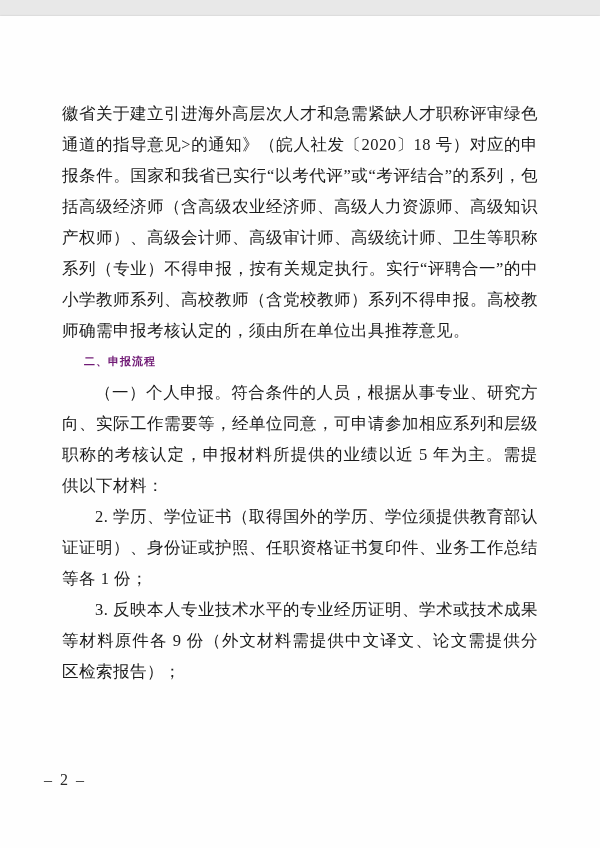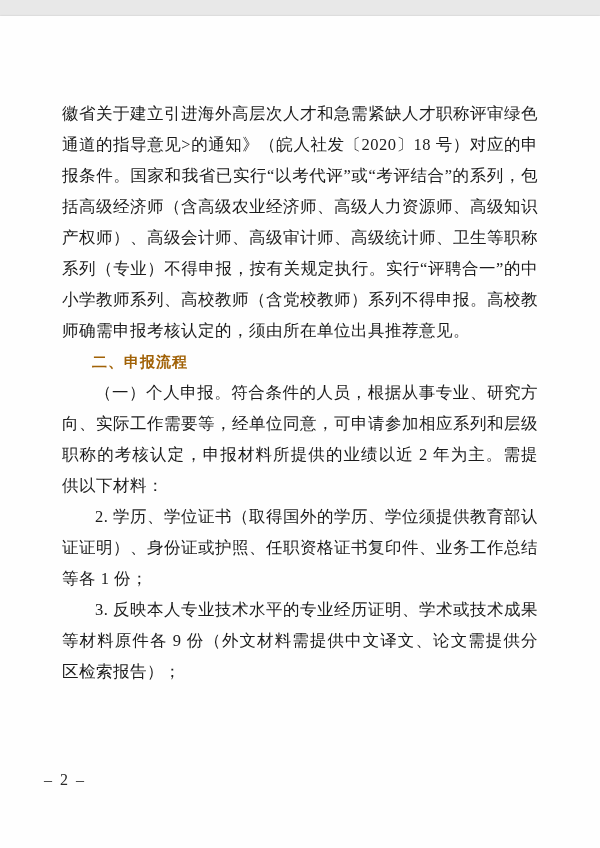--- a/index.html
+++ b/index.html
@@ -31,43 +31,43 @@
   }
   .para {
     margin: 0;
     text-indent: 0;
   }
   .para.indent {
     text-indent: 2em;
   }
   .heading {
     margin: 0;
-    font-size: 15px;
+    font-size: 11px;
     line-height: 31px;
     text-indent: 2em;
     font-weight: bold;
     font-family: "Liberation Sans", "DejaVu Sans", sans-serif;
     letter-spacing: 1px;
-    color: #a16207;
+    color: #701a75;
   }
   .footer {
     position: absolute;
     left: 44px;
     top: 750px;
     font-size: 16px;
     line-height: 28px;
     color: #2a2a2a;
     letter-spacing: 2px;
   }
 </style>
 </head>
 <body>
 
 <div class="page">
   <div class="content">
     <p class="para">徽省关于建立引进海外高层次人才和急需紧缺人才职称评审绿色通道的指导意见&gt;的通知》（皖人社发〔2020〕18 号）对应的申报条件。国家和我省已实行“以考代评”或“考评结合”的系列，包括高级经济师（含高级农业经济师、高级人力资源师、高级知识产权师）、高级会计师、高级审计师、高级统计师、卫生等职称系列（专业）不得申报，按有关规定执行。实行“评聘合一”的中小学教师系列、高校教师（含党校教师）系列不得申报。高校教师确需申报考核认定的，须由所在单位出具推荐意见。</p>
     <h2 class="heading">二、申报流程</h2>
-    <p class="para indent">（一）个人申报。符合条件的人员，根据从事专业、研究方向、实际工作需要等，经单位同意，可申请参加相应系列和层级职称的考核认定，申报材料所提供的业绩以近 2 年为主。需提供以下材料：</p>
+    <p class="para indent">（一）个人申报。符合条件的人员，根据从事专业、研究方向、实际工作需要等，经单位同意，可申请参加相应系列和层级职称的考核认定，申报材料所提供的业绩以近 5 年为主。需提供以下材料：</p>
     <p class="para indent">2. 学历、学位证书（取得国外的学历、学位须提供教育部认证证明）、身份证或护照、任职资格证书复印件、业务工作总结等各 1 份；</p>
     <p class="para indent">3. 反映本人专业技术水平的专业经历证明、学术或技术成果等材料原件各 9 份（外文材料需提供中文译文、论文需提供分区检索报告）；</p>
   </div>
   <div class="footer">– 2 –</div>
 </div>
 
 </body></html>

